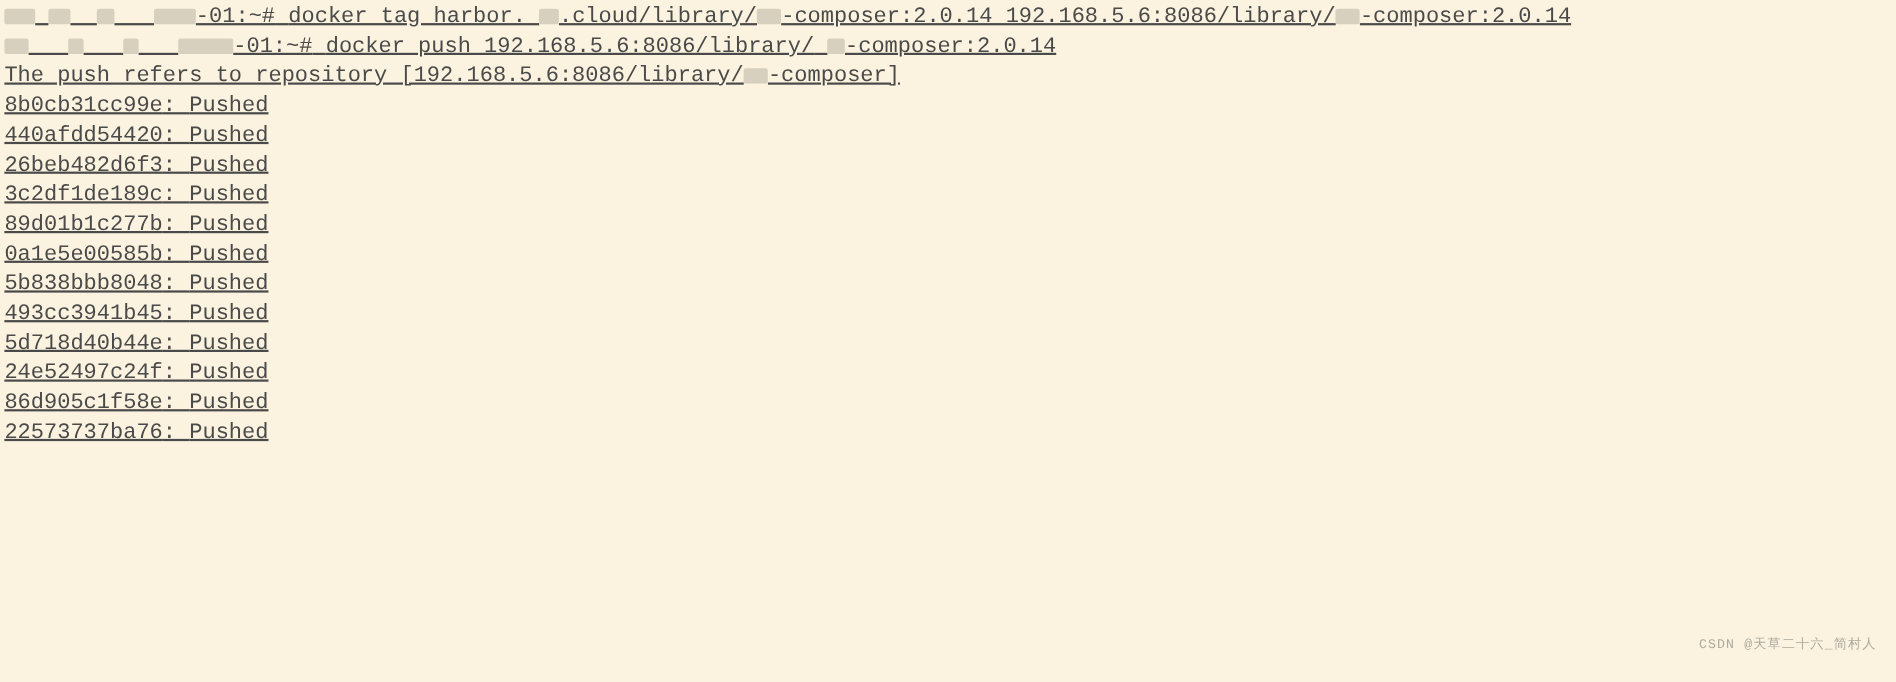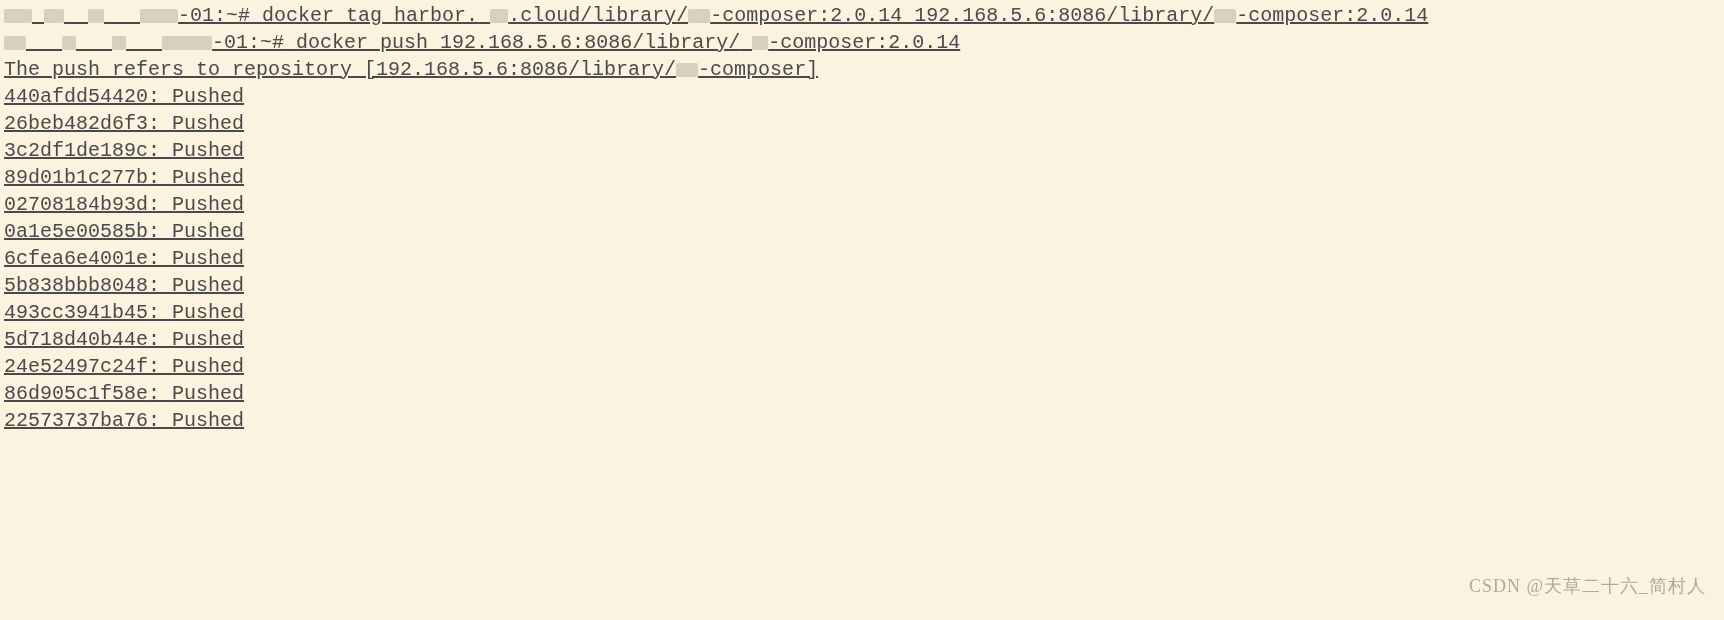--- a/index.html
+++ b/index.html
@@ -22,39 +22,38 @@
       vertical-align: middle;
       height: 14px;
       background: #d8d0be;
       border-radius: 2px;
     }
     .watermark {
       position: absolute;
       right: 18px;
       bottom: 20px;
       color: rgba(120,120,120,0.6);
-      font-family: Liberation Serif, serif;
-      font-size: 18px;
+      font-family: Liberation Mono, monospace;
+      font-size: 12px;
       letter-spacing: 1px;
     }
   </style>
 </head>
 <body>
 
 <div id="terminal">
     <div class="line"><span class="redact" style="width:28px"></span> <span class="redact" style="width:20px"></span>  <span class="redact" style="width:16px"></span>   <span class="redact" style="width:38px"></span><span>-01:~#</span> <span>docker tag harbor.</span> <span class="redact" style="width:18px"></span><span>.cloud/library/</span><span class="redact" style="width:22px"></span><span>-composer:2.0.14 192.168.5.6:8086/library/</span><span class="redact" style="width:22px"></span><span>-composer:2.0.14</span></div>
     <div class="line"><span class="redact" style="width:22px"></span>   <span class="redact" style="width:14px"></span>   <span class="redact" style="width:14px"></span>   <span class="redact" style="width:50px"></span><span>-01:~#</span> <span>docker push 192.168.5.6:8086/library/</span> <span class="redact" style="width:16px"></span><span>-composer:2.0.14</span></div>
     <div class="line"><span>The push refers to repository [192.168.5.6:8086/library/</span><span class="redact" style="width:22px"></span><span>-composer]</span></div>
+    <div class="line"><span>8b0cb31cc99e</span>: <span>Pushed</span></div>
     <div class="line"><span>440afdd54420</span>: <span>Pushed</span></div>
     <div class="line"><span>26beb482d6f3</span>: <span>Pushed</span></div>
     <div class="line"><span>3c2df1de189c</span>: <span>Pushed</span></div>
     <div class="line"><span>89d01b1c277b</span>: <span>Pushed</span></div>
-    <div class="line"><span>02708184b93d</span>: <span>Pushed</span></div>
     <div class="line"><span>0a1e5e00585b</span>: <span>Pushed</span></div>
-    <div class="line"><span>6cfea6e4001e</span>: <span>Pushed</span></div>
     <div class="line"><span>5b838bbb8048</span>: <span>Pushed</span></div>
     <div class="line"><span>493cc3941b45</span>: <span>Pushed</span></div>
     <div class="line"><span>5d718d40b44e</span>: <span>Pushed</span></div>
     <div class="line"><span>24e52497c24f</span>: <span>Pushed</span></div>
     <div class="line"><span>86d905c1f58e</span>: <span>Pushed</span></div>
     <div class="line"><span>22573737ba76</span>: <span>Pushed</span></div>
   </div>
 <div class="watermark">CSDN @天草二十六_简村人</div>
 
 </body></html>

